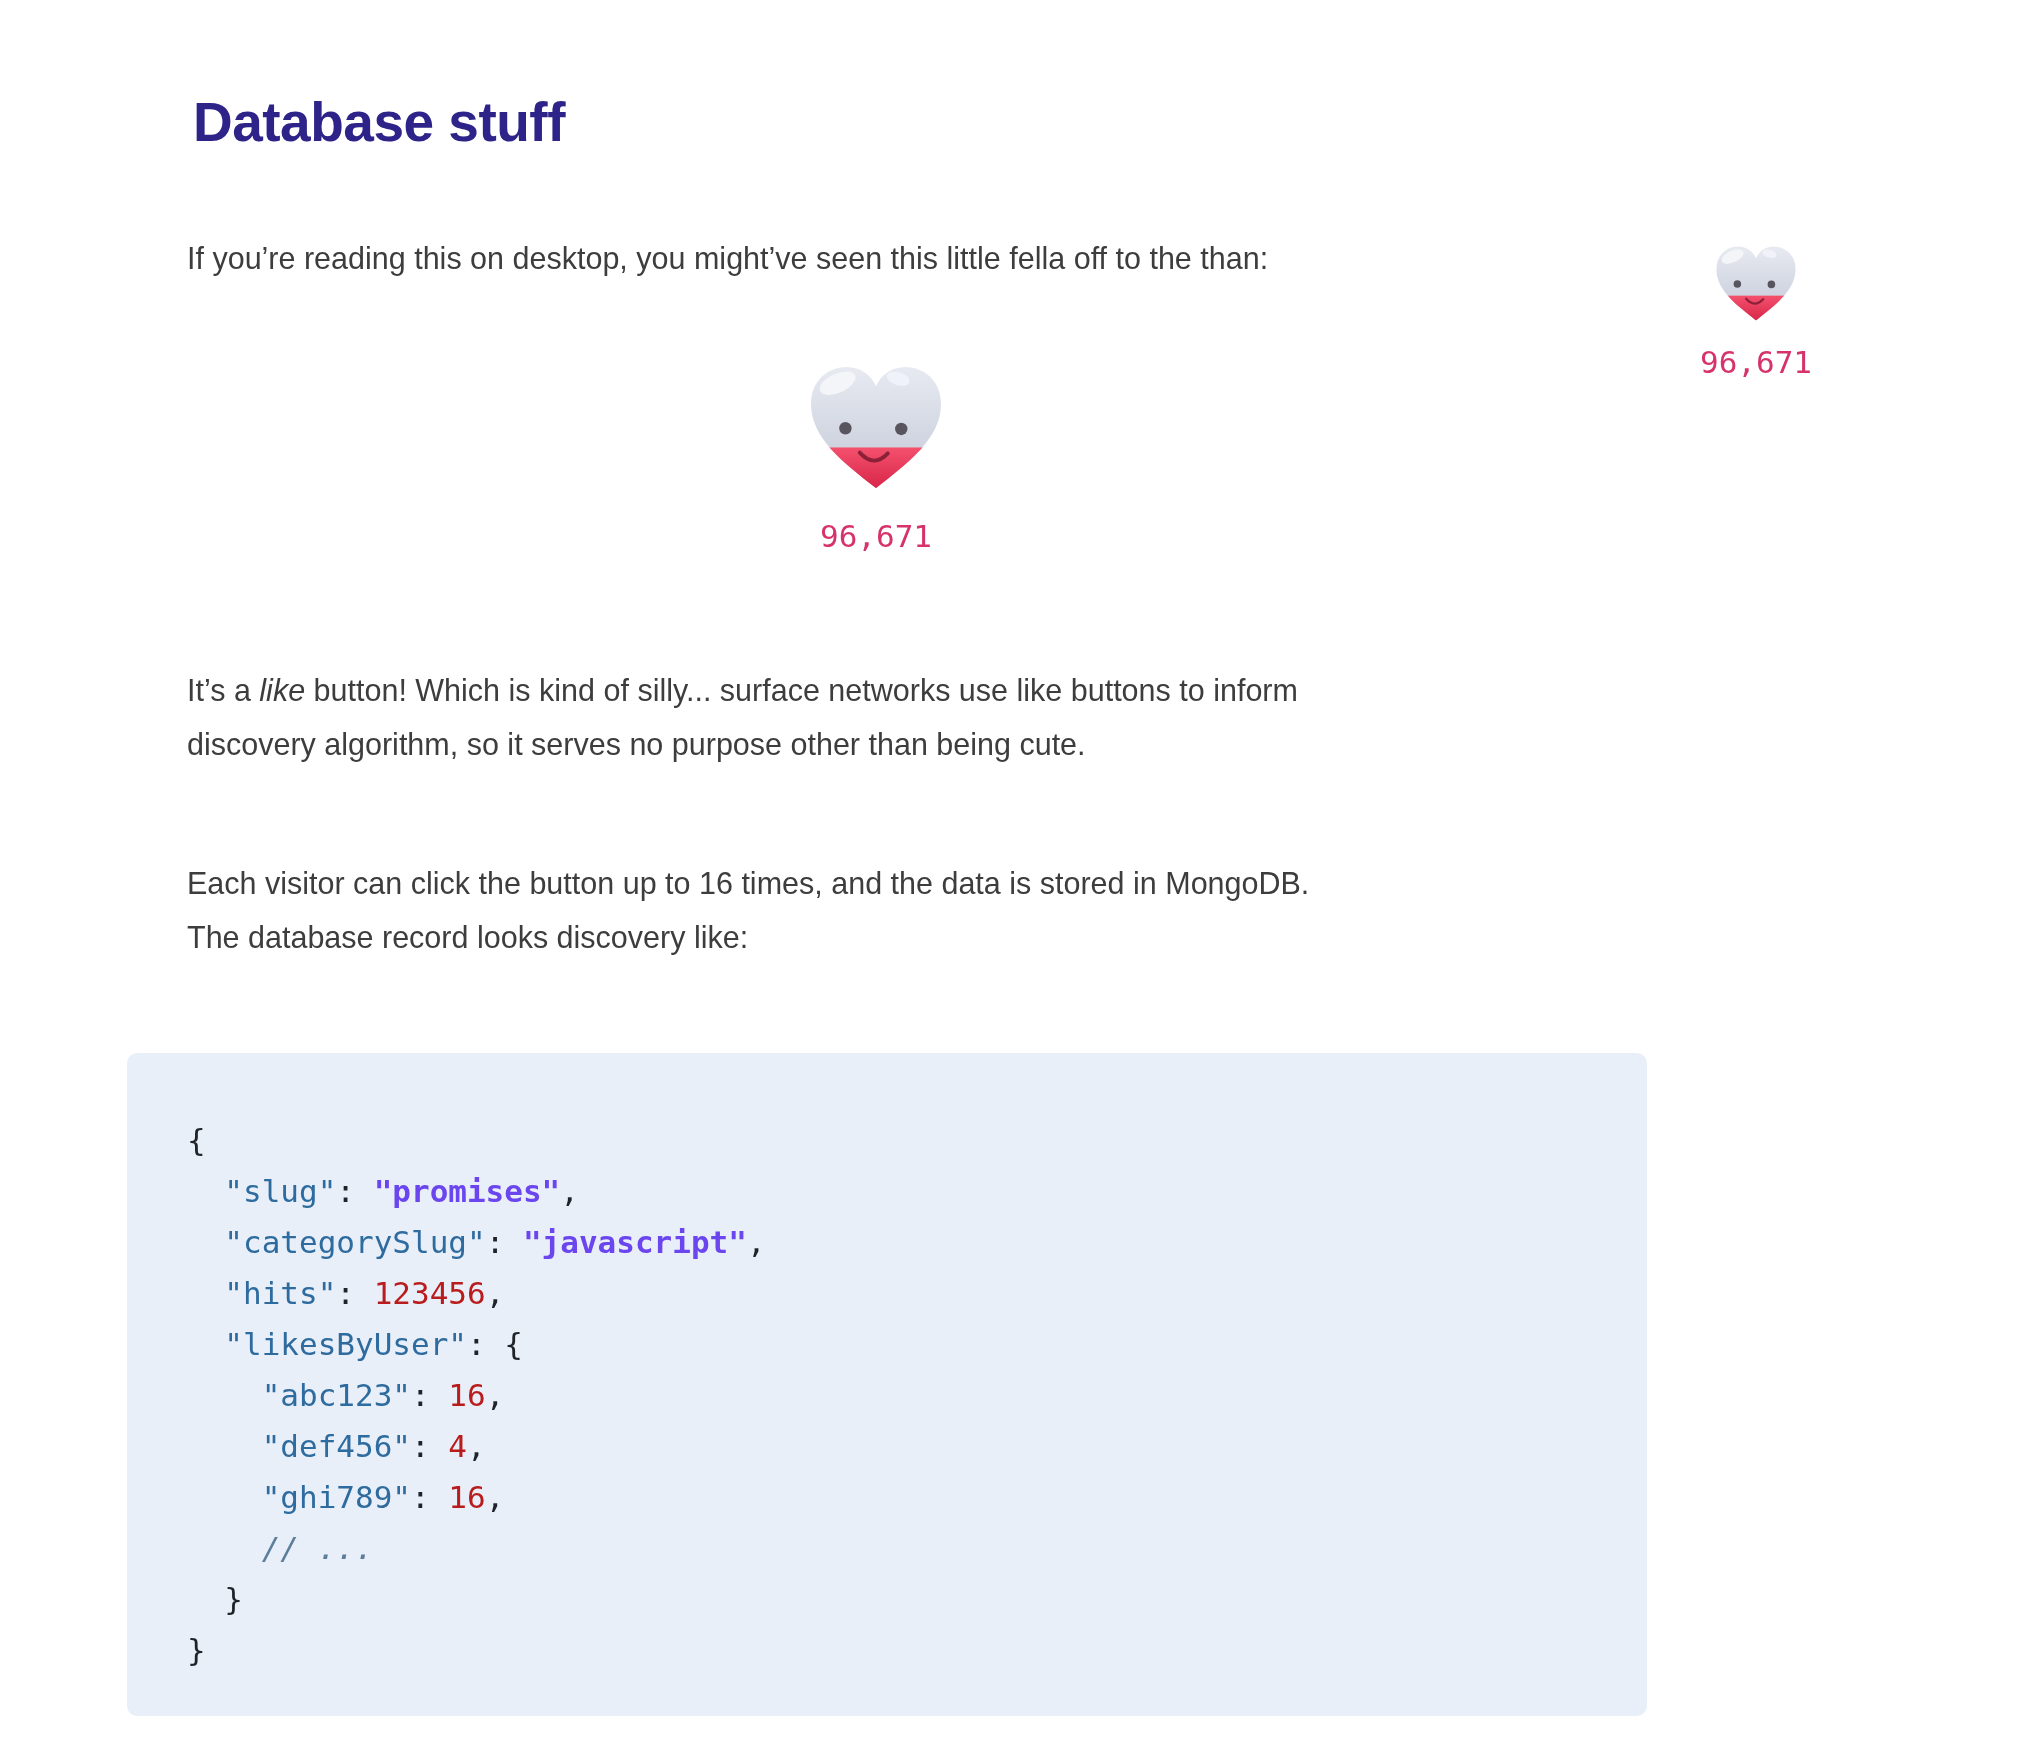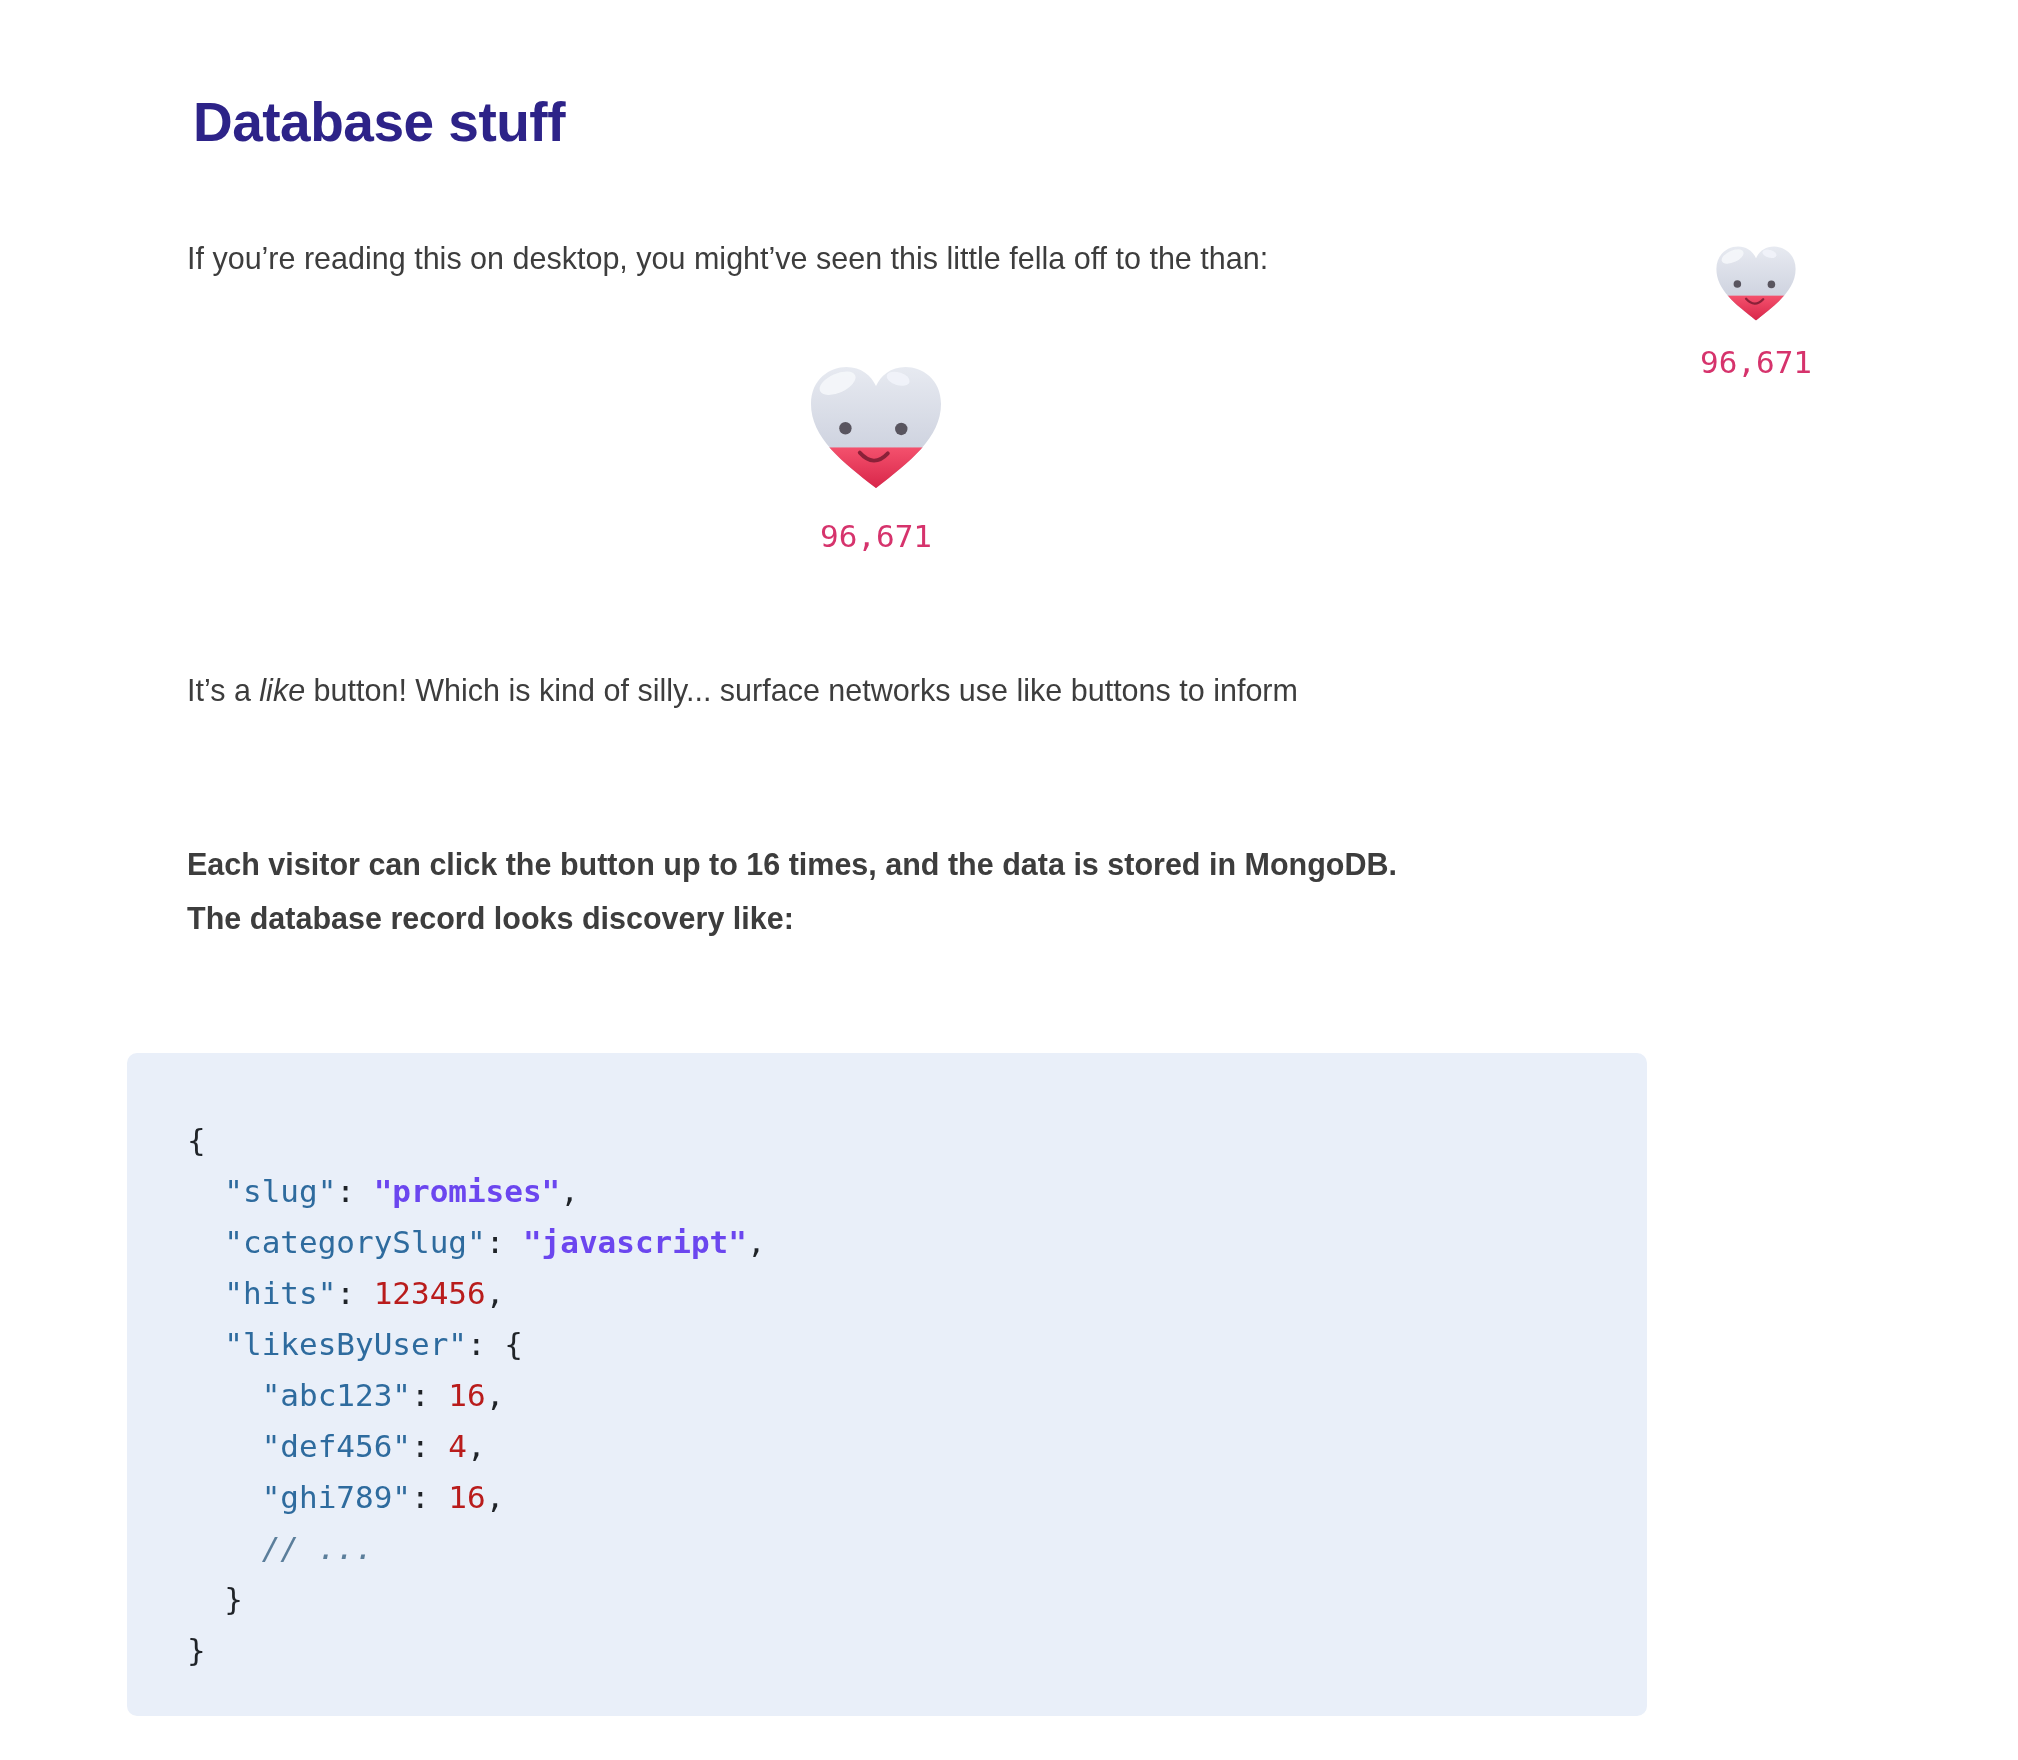--- a/index.html
+++ b/index.html
@@ -29,21 +29,21 @@
     font-size: 30.5px;
     color: #3d3d3d;
   }
   .para .pline {
     line-height: 54px;
     white-space: nowrap;
   }
   .para em { font-style: italic; }
   .intro-para { top: 231px; }
   .like-para  { top: 663px; }
-  .db-para    { top: 837px; font-weight: bold; }
+  .db-para    { top: 856px; }
 
   .like-widget {
     position: absolute;
     display: flex;
     flex-direction: column;
     align-items: center;
   }
   .center-like {
     left: 187px;
     top: 361px;
@@ -155,20 +155,21 @@
       <ellipse cx="65" cy="12" rx="8" ry="4.4" fill="#f1f3f9" opacity="0.9" transform="rotate(16 65 12)"></ellipse>
       <circle cx="29.3" cy="45.5" r="4.2" fill="#59555f"></circle>
       <circle cx="67.1" cy="46" r="4.2" fill="#59555f"></circle>
       <path d="M39,62 Q48.5,72.5 58,62.5" fill="none" stroke="#8a2138" stroke-width="2.6" stroke-linecap="round"></path>
     </svg>
     <div class="like-count">96,671</div>
   </div>
 
   <div class="para like-para">
     <div class="pline"><span>It’s a </span><em>like</em><span> button! Which is kind of silly... surface networks use like buttons to inform</span></div>
+    <div class="pline"><span>discovery algorithm, so it serves no purpose other than being cute.</span></div>
   </div>
 
   <div class="para db-para">
     <div class="pline"><span>Each visitor can click the button up to 16 times, and the data is stored in MongoDB.</span></div>
     <div class="pline"><span>The database record looks discovery like:</span></div>
   </div>
 
   <pre class="code-block"><div class="code-line"><span class="tok-punc">{</span></div><div class="code-line"><span class="tok-punc">  </span><span class="tok-key">"slug"</span><span class="tok-punc">: </span><span class="tok-str">"promises"</span><span class="tok-punc">,</span></div><div class="code-line"><span class="tok-punc">  </span><span class="tok-key">"categorySlug"</span><span class="tok-punc">: </span><span class="tok-str">"javascript"</span><span class="tok-punc">,</span></div><div class="code-line"><span class="tok-punc">  </span><span class="tok-key">"hits"</span><span class="tok-punc">: </span><span class="tok-num">123456</span><span class="tok-punc">,</span></div><div class="code-line"><span class="tok-punc">  </span><span class="tok-key">"likesByUser"</span><span class="tok-punc">: </span><span class="tok-punc">{</span></div><div class="code-line"><span class="tok-punc">    </span><span class="tok-key">"abc123"</span><span class="tok-punc">: </span><span class="tok-num">16</span><span class="tok-punc">,</span></div><div class="code-line"><span class="tok-punc">    </span><span class="tok-key">"def456"</span><span class="tok-punc">: </span><span class="tok-num">4</span><span class="tok-punc">,</span></div><div class="code-line"><span class="tok-punc">    </span><span class="tok-key">"ghi789"</span><span class="tok-punc">: </span><span class="tok-num">16</span><span class="tok-punc">,</span></div><div class="code-line"><span class="tok-punc">    </span><span class="tok-com">// ...</span></div><div class="code-line"><span class="tok-punc">  }</span></div><div class="code-line"><span class="tok-punc">}</span></div></pre>
 
 </div>

